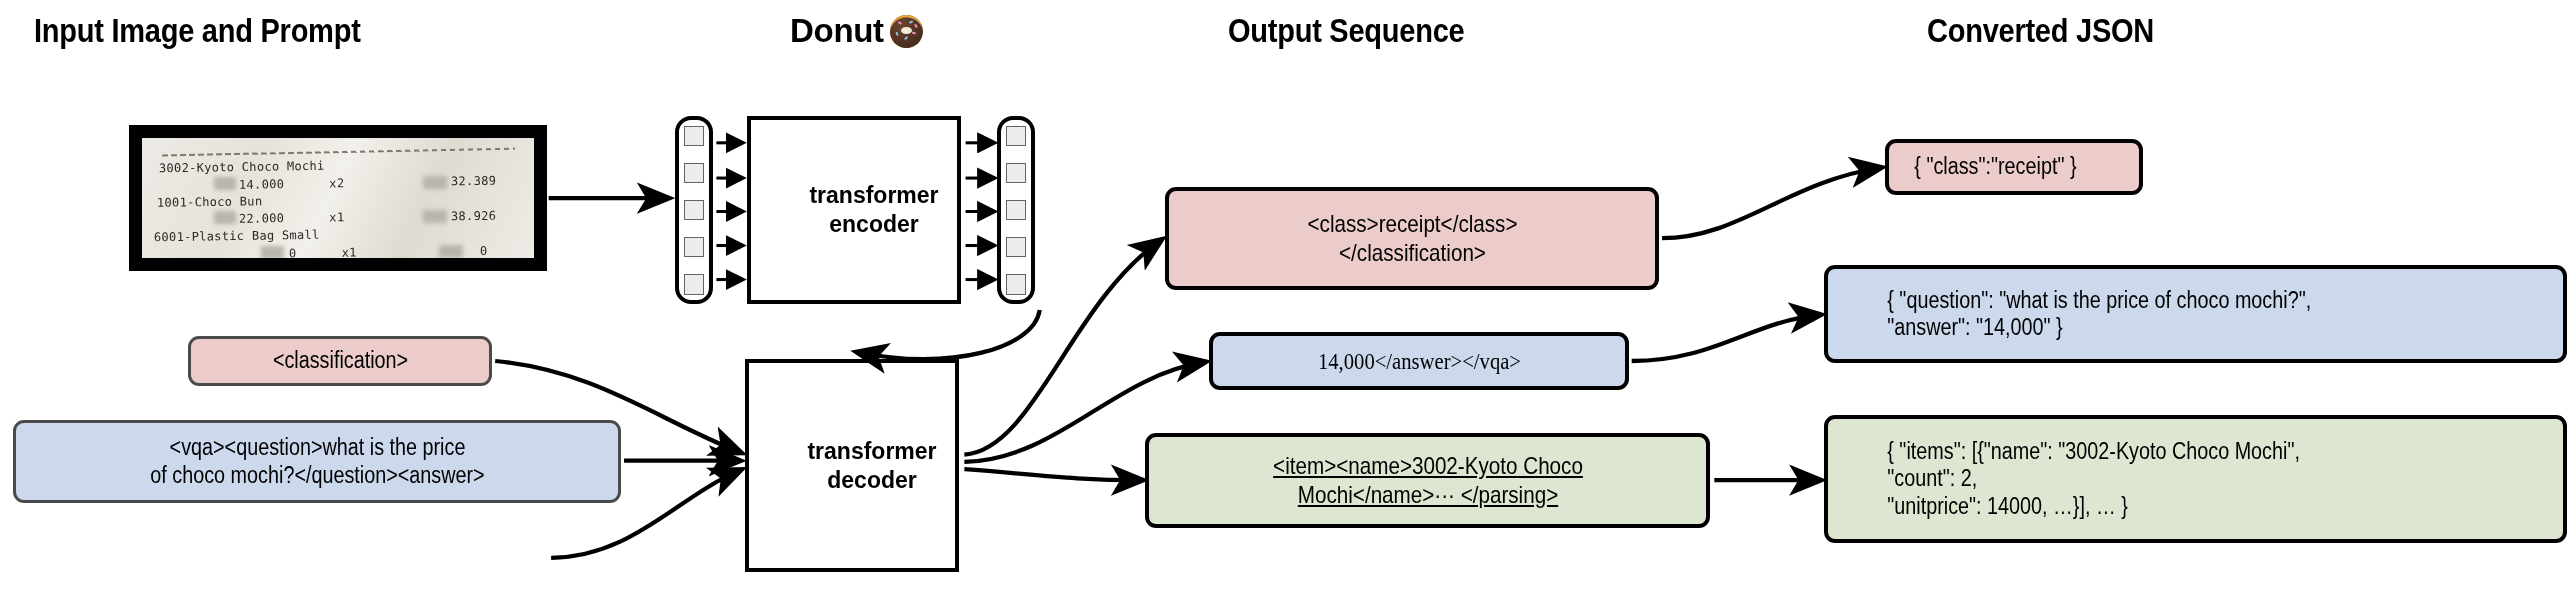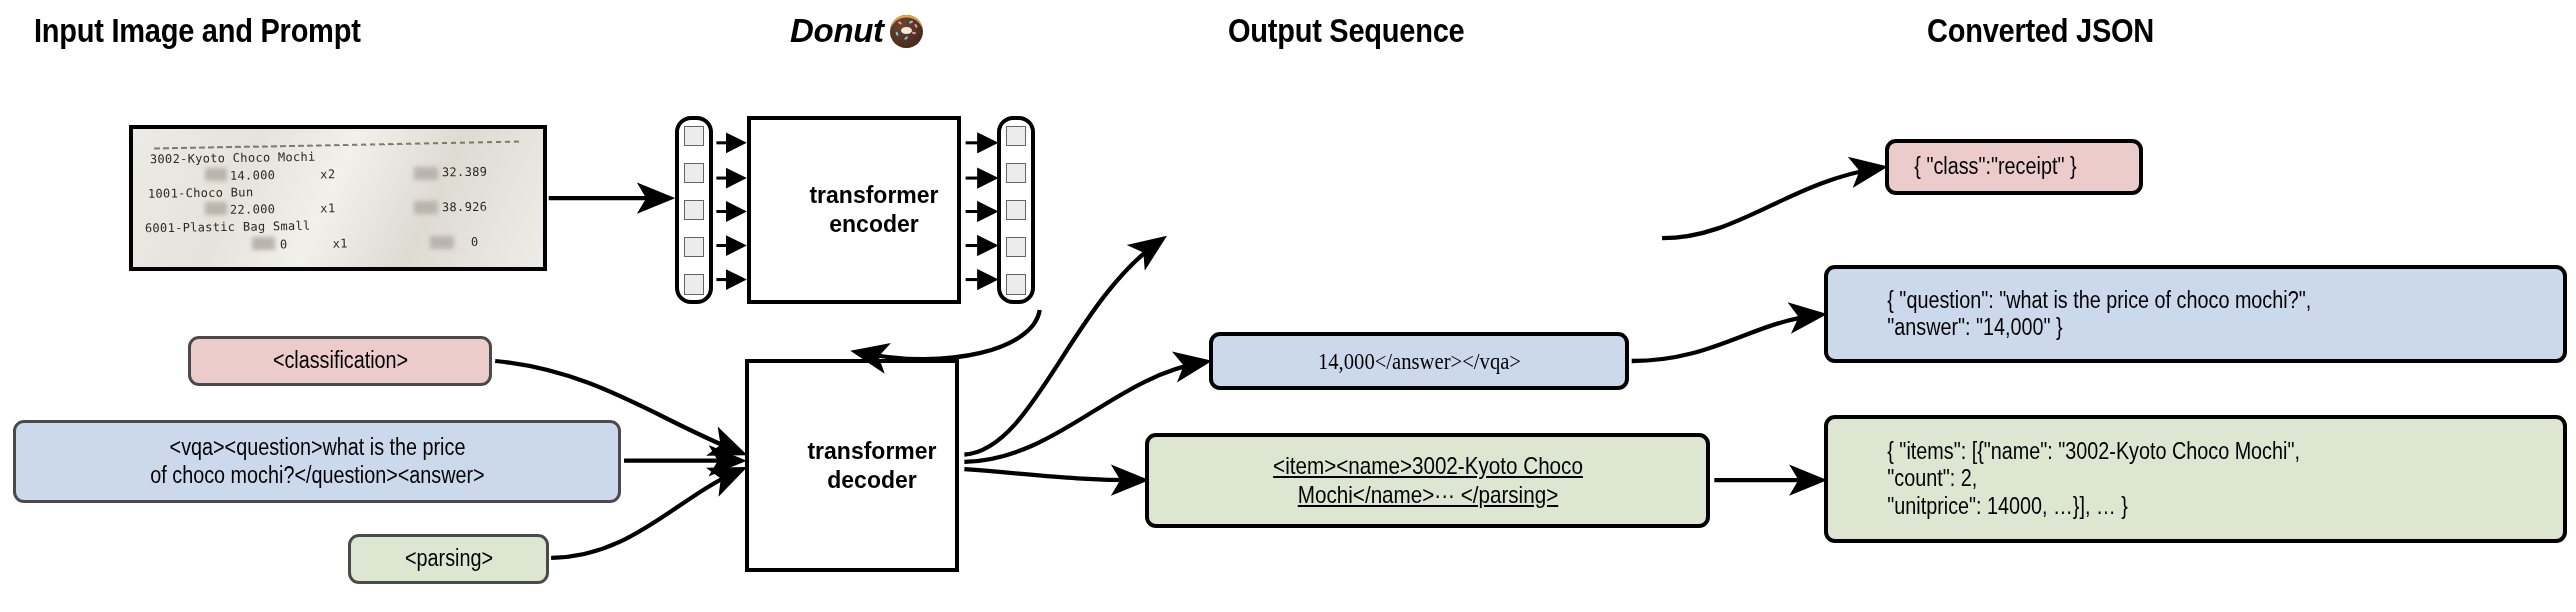--- a/index.html
+++ b/index.html
@@ -20,21 +20,21 @@
   .col-title {
     position: absolute;
     font-weight: bold;
     font-size: 33px;
     letter-spacing: -0.3px;
     white-space: nowrap;
     transform: scaleX(0.88);
     transform-origin: left center;
     color: #000;
   }
-  .col-title.donut { transform: scaleX(1.0); font-style: italic; }
+  .col-title.donut { transform: scaleX(1.0); }
 
   .emoji-donut {
     display: inline-block;
     position: relative;
     width: 33px; height: 33px;
     vertical-align: -6px;
     margin-left: 6px;
   }
   .emoji-donut .glaze {
     position: absolute; inset: 0;
@@ -55,21 +55,21 @@
     border-radius: 50%;
     background: #f5ead9;
     z-index: 3;
   }
   .sp { position: absolute; width: 4.3px; height: 1.8px; border-radius: 1.2px; z-index: 2; }
 
   
   .receipt-frame {
     position: absolute;
     background: #000;
-    padding: 4px;
+    padding: 13px;
     overflow: hidden;
   }
   .receipt-paper {
     width: 100%; height: 100%;
     background:
       linear-gradient(115deg, #eceae4 0%, #e6e3dc 28%, #f2f0ea 48%, #dedbd3 70%, #eeece6 100%);
     position: relative;
     overflow: hidden;
     filter: blur(0.2px);
   }
@@ -226,24 +226,25 @@
 
   <div class="node pink thin" style="left:188px; top:336px; width:304px; height:50px; font-size:23px;">
     <span class="txt">&lt;classification&gt;</span>
   </div>
 
   <div class="node blue thin" style="left:13.4px; top:420px; width:608px; height:83px; font-size:23px;">
     <span class="txt">&lt;vqa&gt;&lt;question&gt;what is the price
 of choco mochi?&lt;/question&gt;&lt;answer&gt;</span>
   </div>
 
-  <div class="node green thin" style="left:348px; top:534px; width:201px; height:50px; font-size:23px;">
-    <span class="txt">&lt;parsing&gt;</span>
-  </div>
-
+
+  <div class="node pink thick" style="left:1165px; top:187px; width:494px; height:103px; font-size:24px;">
+    <span class="txt">&lt;class&gt;receipt&lt;/class&gt;
+&lt;/classification&gt;</span>
+  </div>
 
   <div class="node blue thick" style="left:1209px; top:332px; width:420px; height:58px; font-size:24px;font-family:Liberation Serif, serif;">
     <span class="txt">14,000&lt;/answer&gt;&lt;/vqa&gt;</span>
   </div>
 
   <div class="node green thick" style="left:1145px; top:433px; width:565px; height:95px; font-size:24px;text-decoration:underline;">
     <span class="txt">&lt;item&gt;&lt;name&gt;3002-Kyoto Choco
 Mochi&lt;/name&gt;··· &lt;/parsing&gt;</span>
   </div>
 

